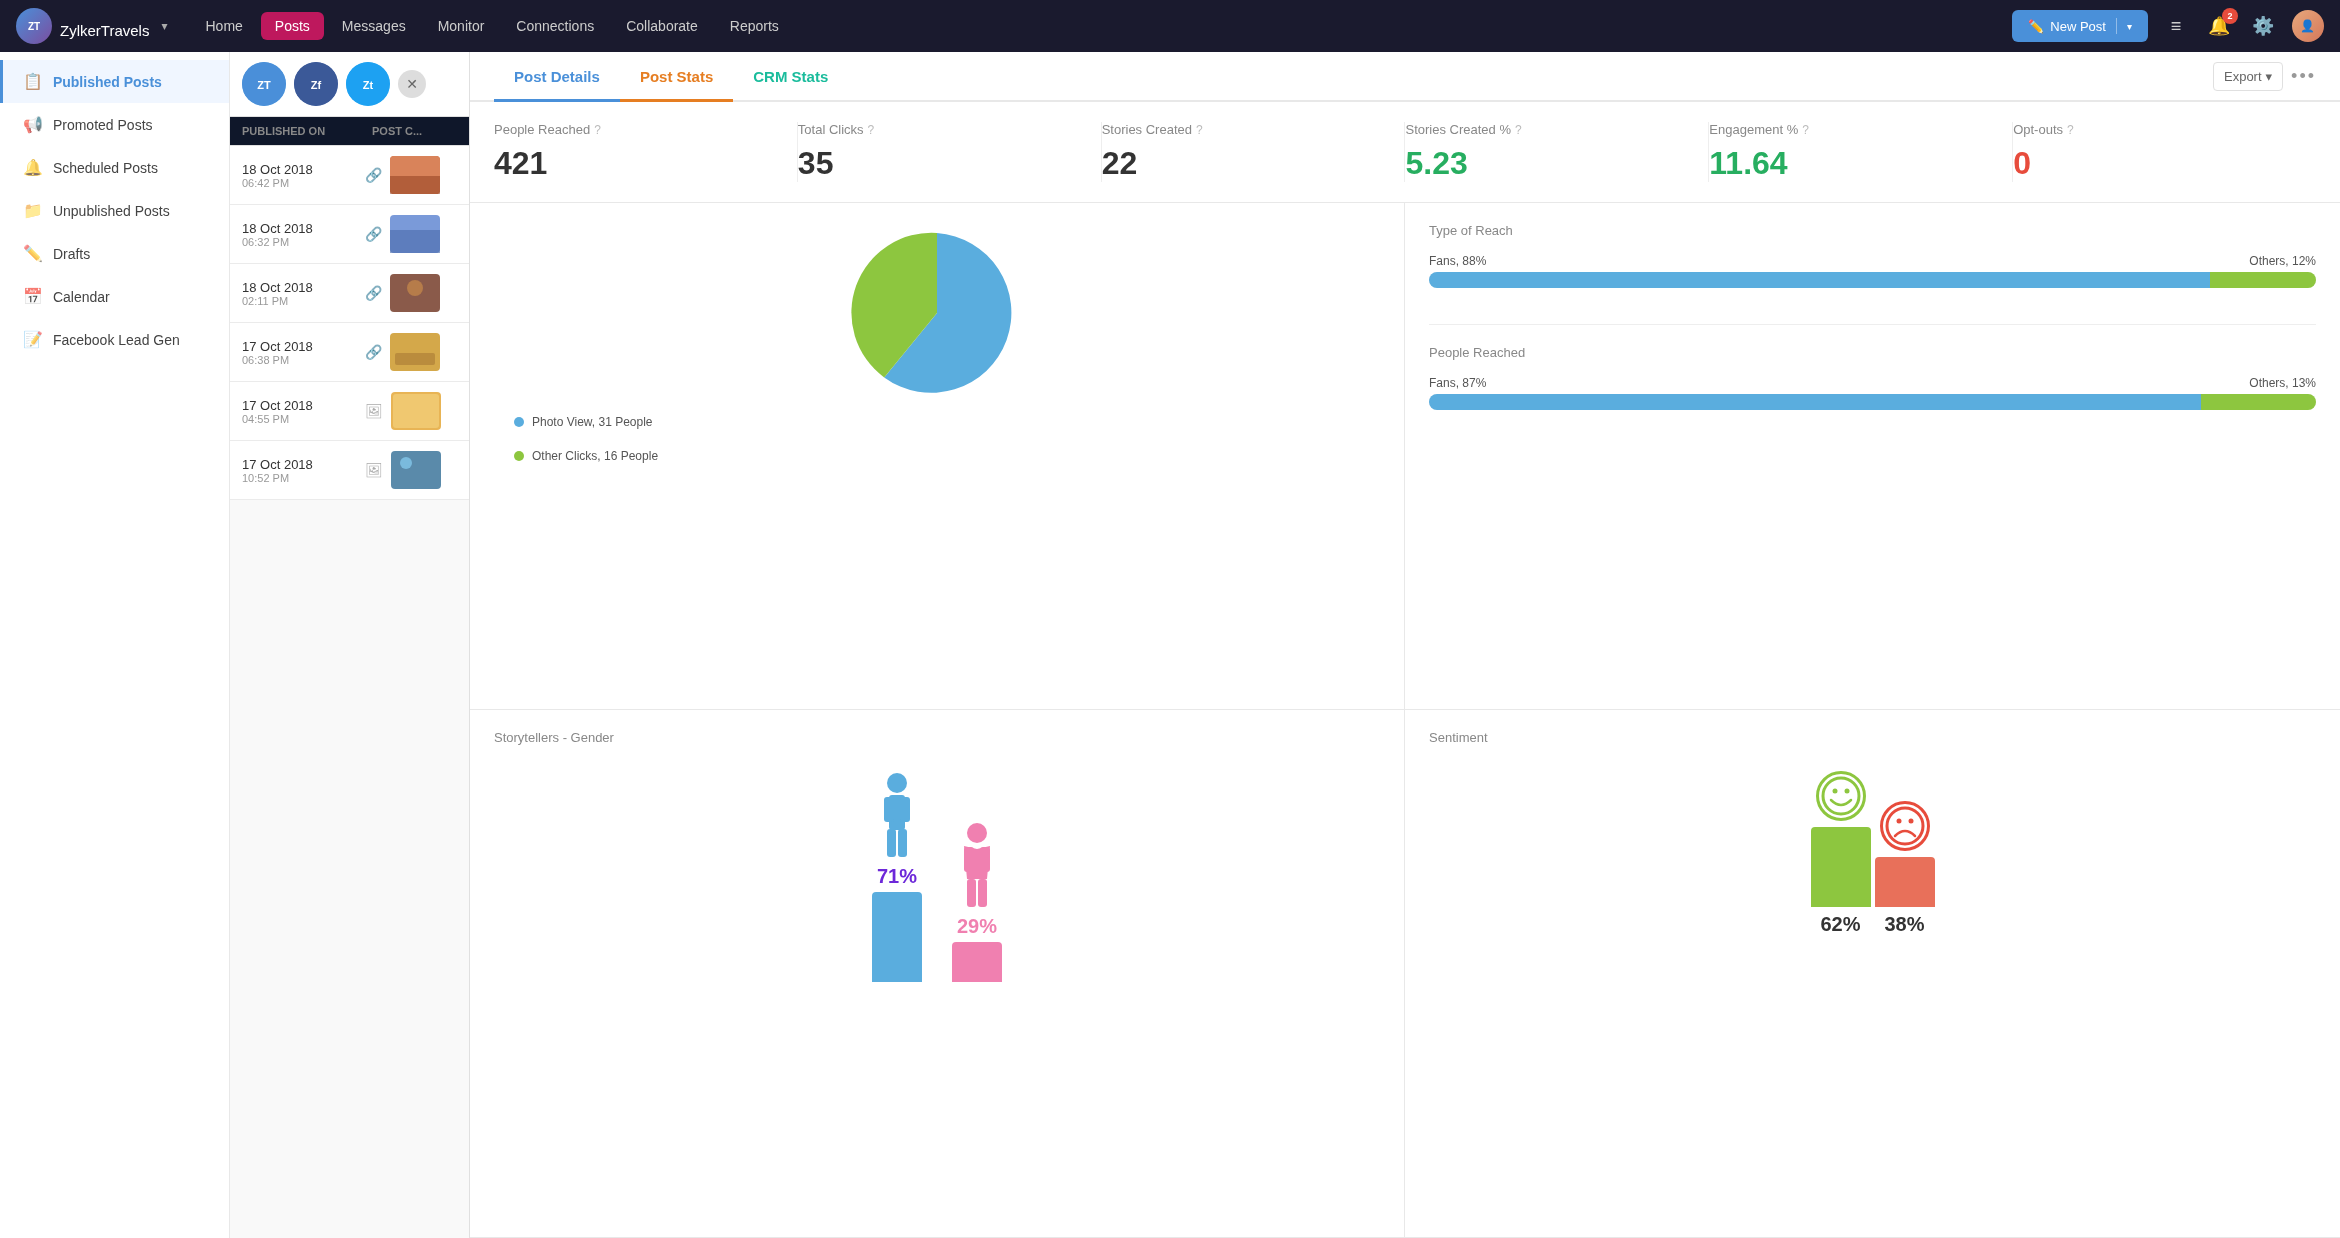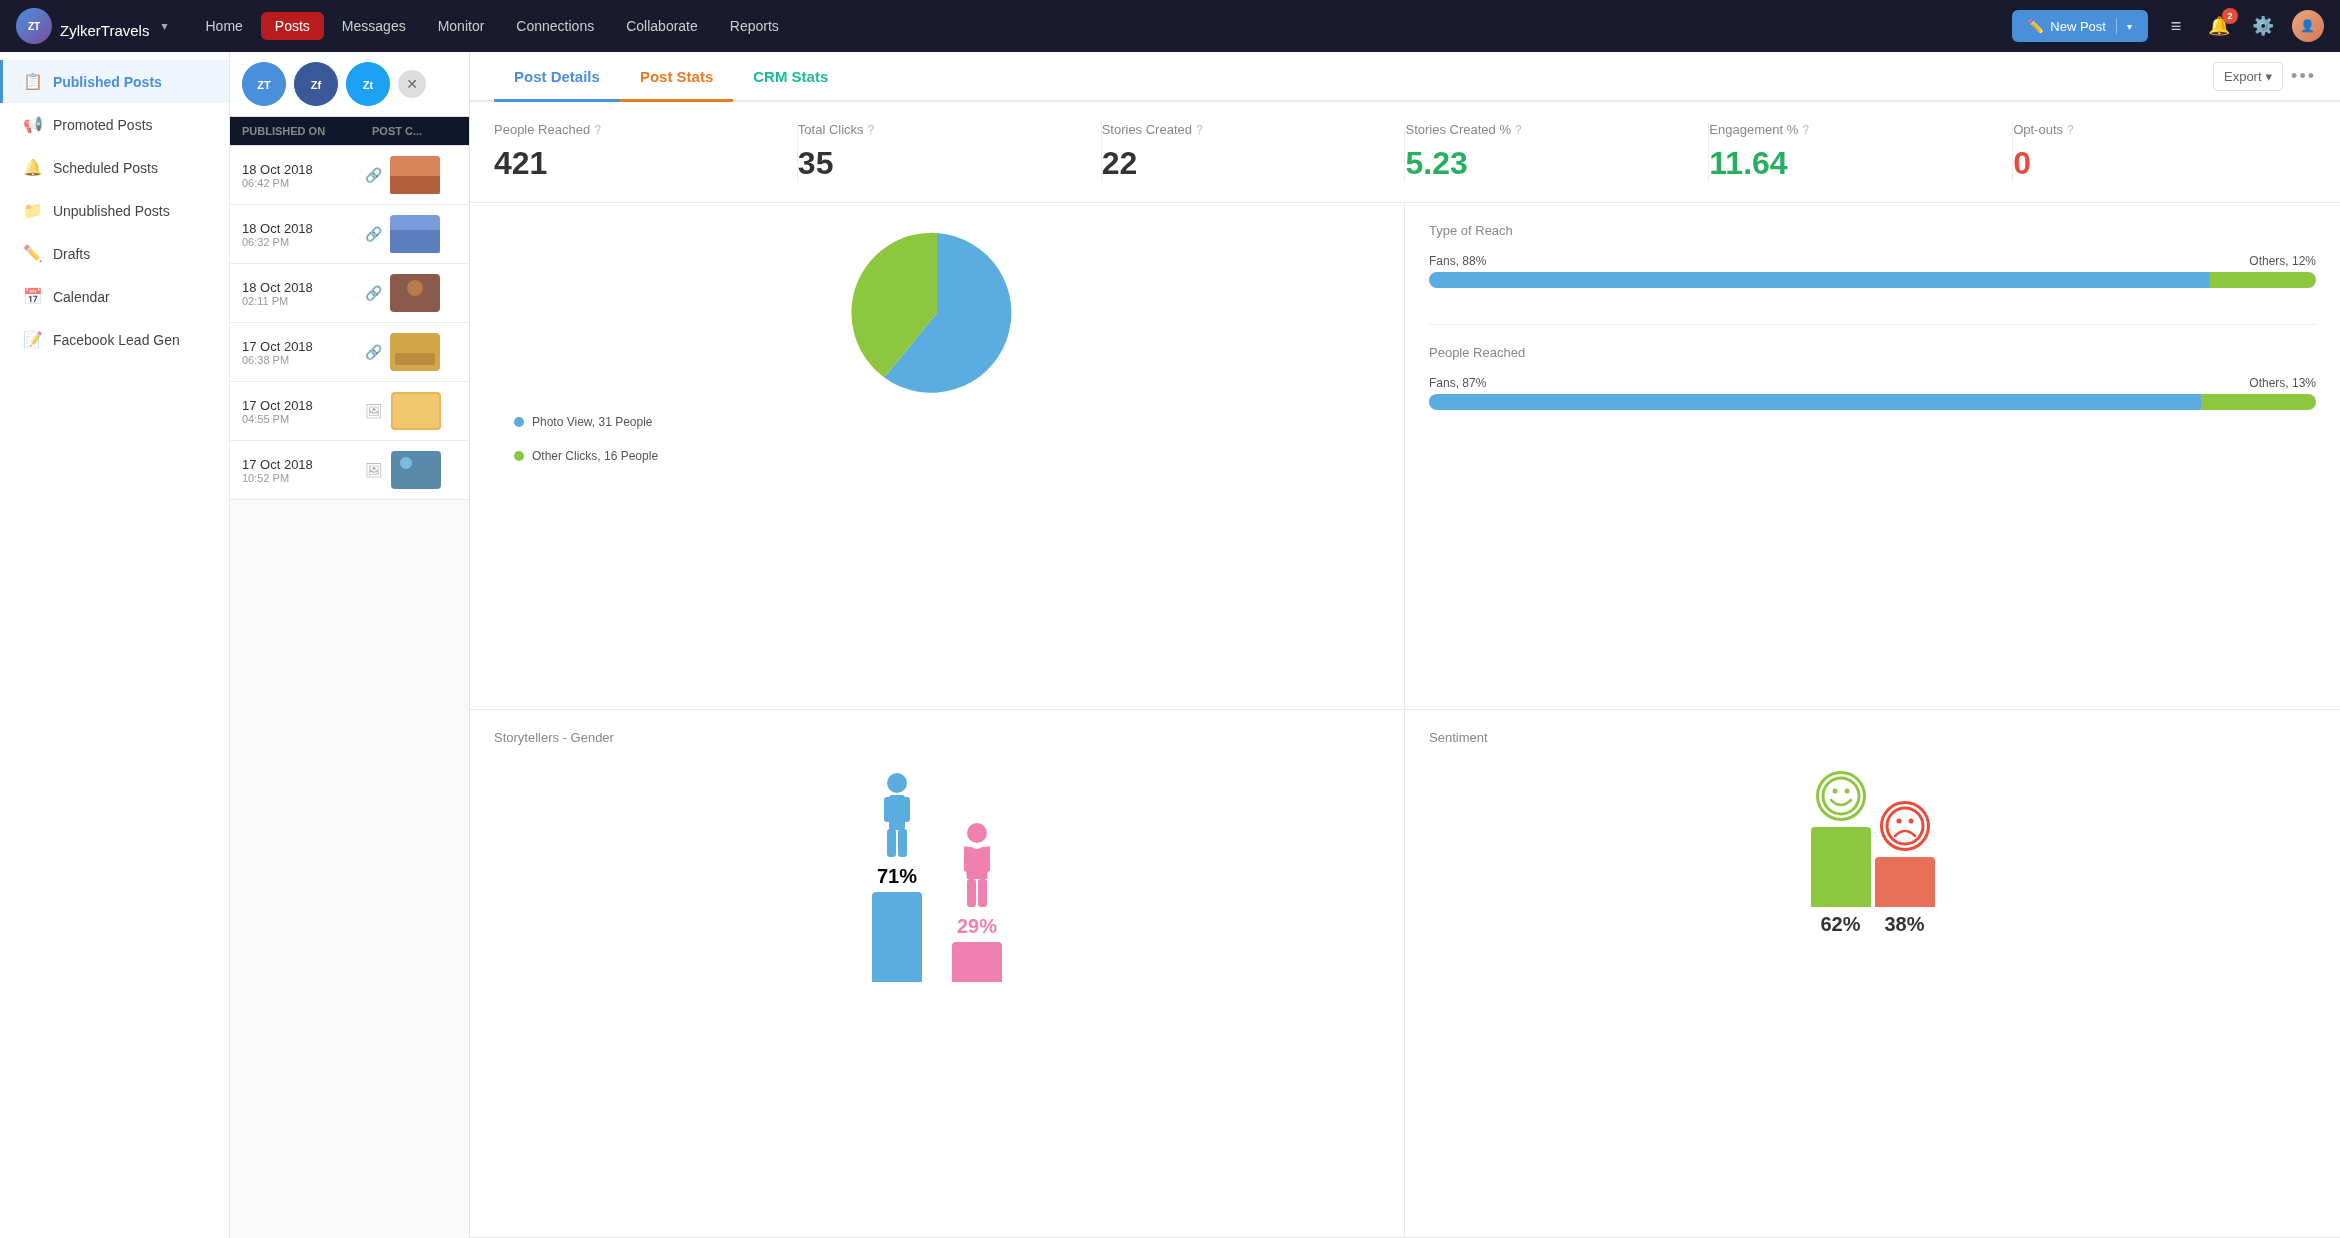--- a/index.html
+++ b/index.html
@@ -46,21 +46,21 @@
     }
     .nav-item {
       color: #ccc;
       font-size: 14px;
       padding: 6px 14px;
       border-radius: 6px;
       cursor: pointer;
       transition: background 0.2s;
     }
     .nav-item.active {
-      background: #b91c1c;
+      background: #be185d;
       color: white;
       font-weight: 500;
     }
     .nav-right {
       display: flex;
       align-items: center;
       gap: 12px;
     }
     .new-post-btn {
       background: #4a90d9;
@@ -392,21 +392,21 @@
       display: flex;
       flex-direction: column;
       align-items: center;
       gap: 4px;
     }
     .gender-pct {
       font-size: 20px;
       font-weight: 600;
       color: #333;
     }
-    .male-color { color: #000000; }
+    .male-color { color: #6d28d9; }
     .female-color { color: #f080b0; }
 
     
     .sentiment-chart {
       display: flex;
       align-items: flex-end;
       gap: 4px;
       justify-content: center;
       padding: 10px 0;
     }

